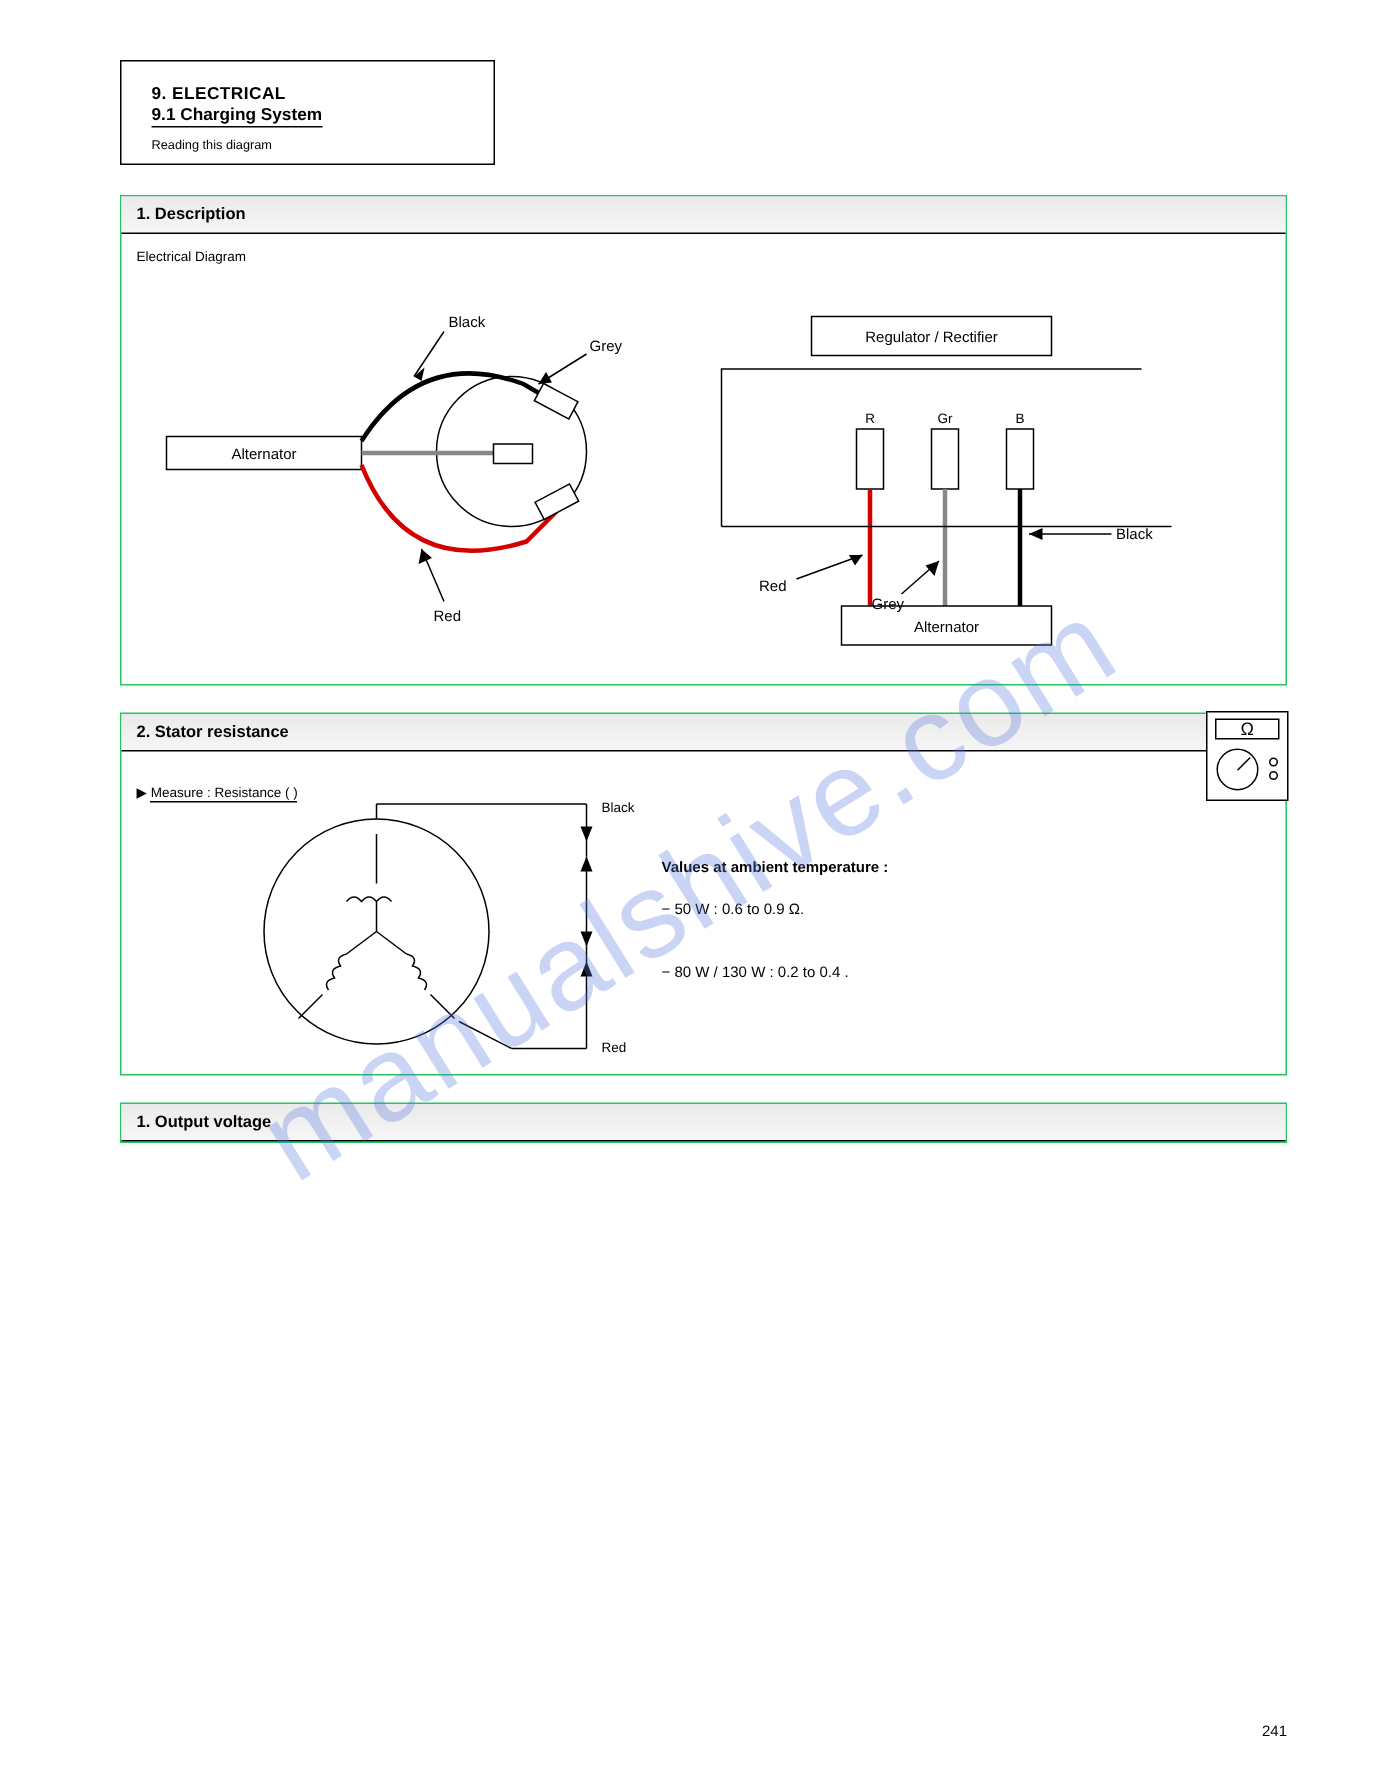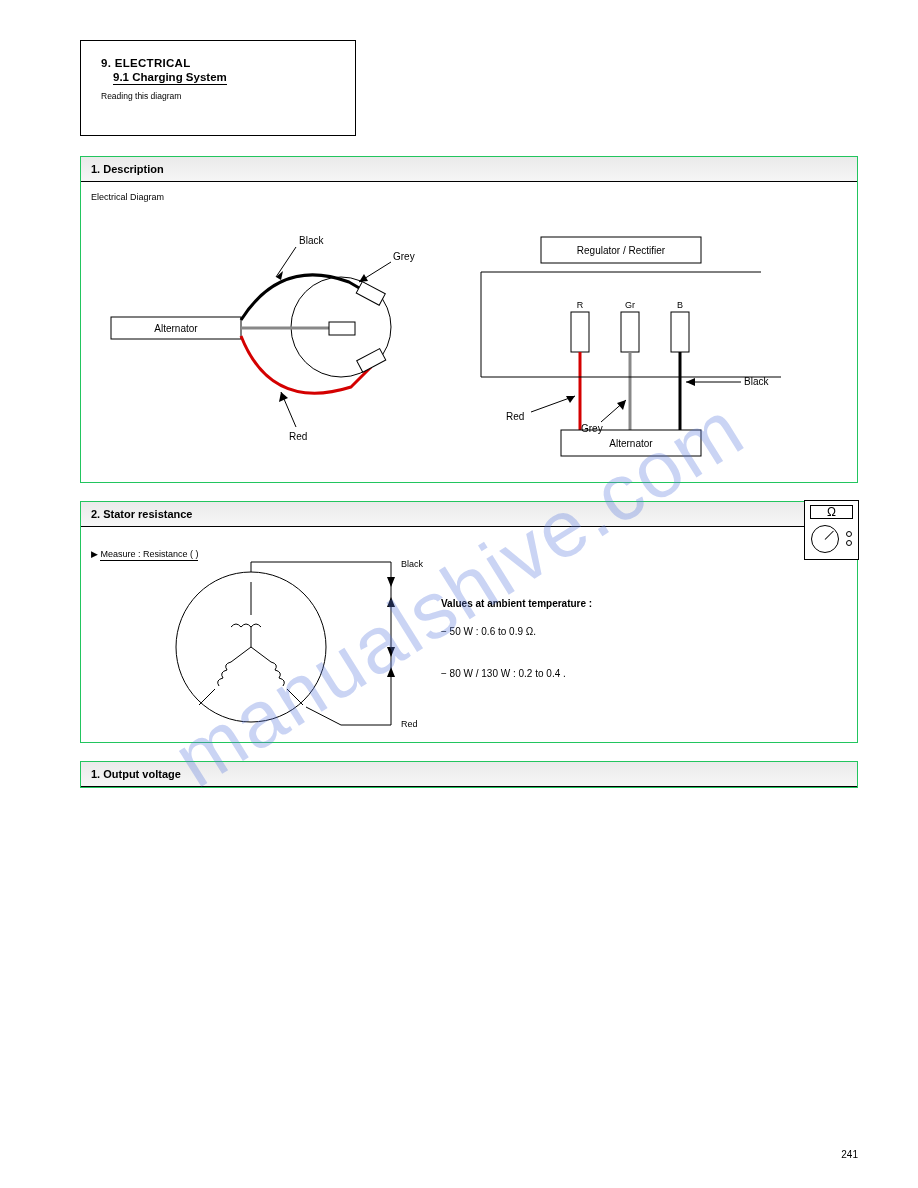--- a/index.html
+++ b/index.html
@@ -8,27 +8,27 @@
     height: 1188px;
     background: #fff;
     font-family: Arial, Helvetica, sans-serif;
     font-size: 11px;
     color: #000;
     position: relative;
     padding: 40px 60px 60px 80px;
   }
   .title-box {
     border: 1.5px solid #000;
-    padding: 16px 20px 34px 20px;
-    width: 276px;
+    padding: 16px 20px 8px 20px;
+    width: 250px;
     margin-bottom: 20px;
     position: relative;
   }
   .title-main { font-weight: 700; font-size: 11.5px; letter-spacing: .3px; }
-  .title-sub { font-size: 11.5px; font-weight: 700; border-bottom: 1px solid #000; display: inline-block; padding-bottom: 1px; margin-top: 2px; margin-left: 12px; }
+  .title-sub { font-size: 11.5px; font-weight: 700; border-bottom: 1px solid #000; display: inline-block; padding-bottom: 1px; margin-top: 2px; }
   .tb-note { font-size: 8.5px; margin-top: 6px; }
   .panel {
     border: 1px solid #22c55e;
     margin-bottom: 18px;
     position: relative;
   }
   .panel-header {
     background: linear-gradient(#eaeaea,#f6f6f6);
     border-bottom: 1px solid #000;
     padding: 6px 10px;

